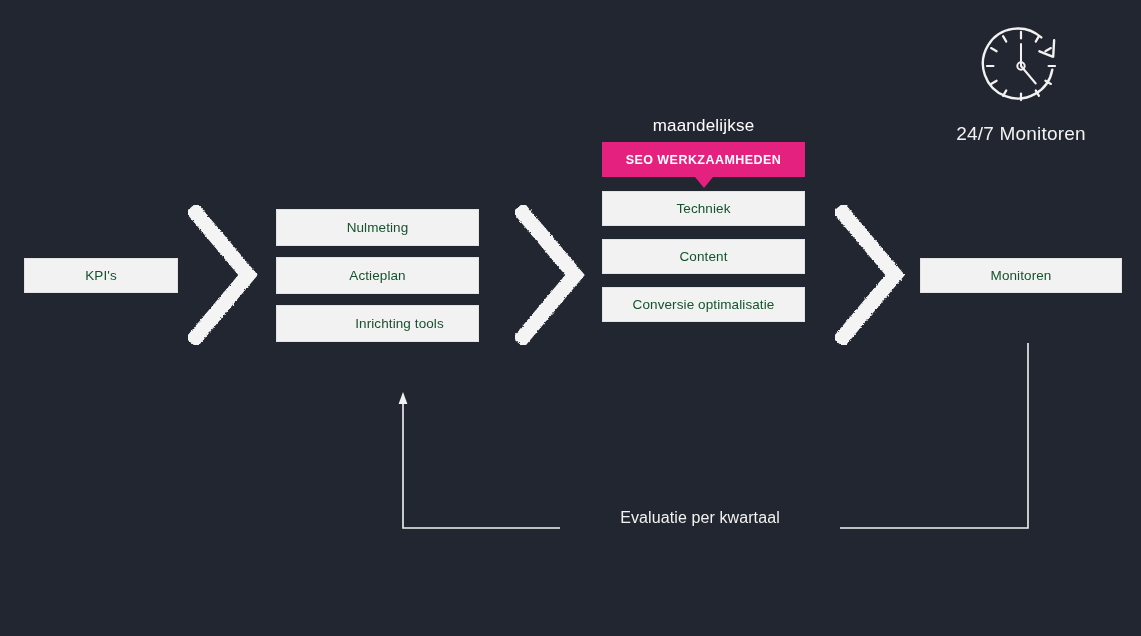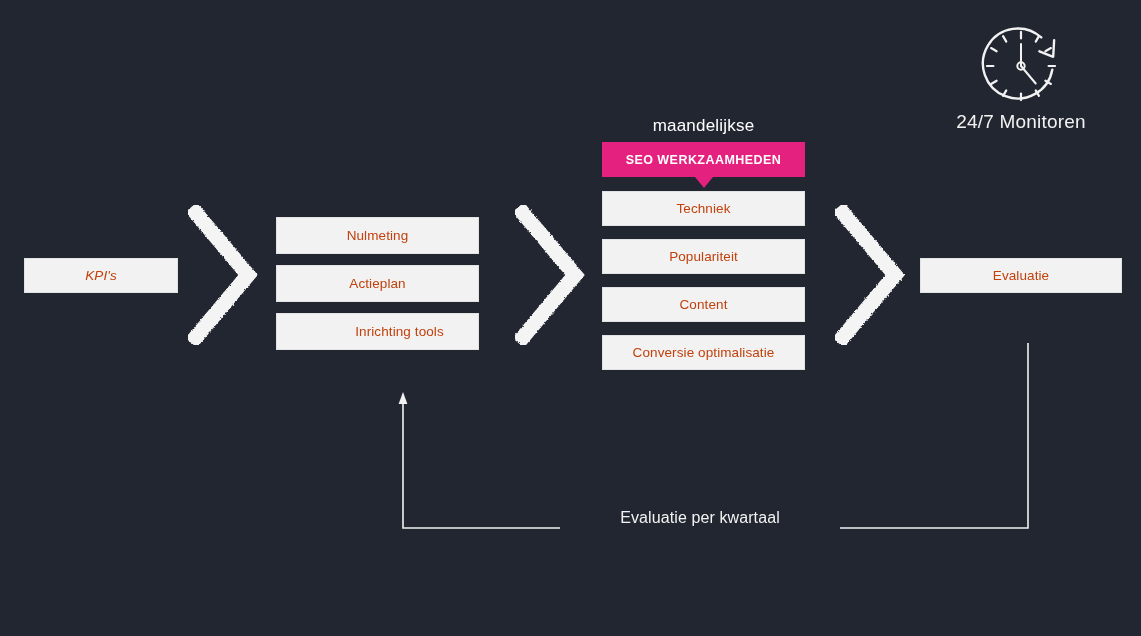--- a/index.html
+++ b/index.html
@@ -19,39 +19,39 @@
     position: absolute;
     inset: 0;
     width: 1141px;
     height: 636px;
   }
 
   
   .box {
     position: absolute;
     background: #f2f2f2;
-    color: #c2410c;
+    color: #14532d;
     font-size: 13.5px;
     line-height: 1;
     display: flex;
     align-items: center;
     justify-content: center;
     text-align: center;
     box-sizing: border-box;
     letter-spacing: .1px;
     border: 1px solid #e3e3e3;
     box-shadow: 0 0 0 0 rgba(0,0,0,0);
   }
 
   
-  #kpi-box { left: 24px;  top: 258px; width: 154px; height: 35px; font-style: italic; }
+  #kpi-box { left: 24px;  top: 258px; width: 154px; height: 35px; }
 
   
   #col2 { position: absolute; left: 276px; top: 209px; width: 203px; }
-  #col2 .box { position: relative; left: 0; top: 8px; width: 203px; height: 37px; margin-bottom: 11px; }
+  #col2 .box { position: relative; left: 0; top: 0; width: 203px; height: 37px; margin-bottom: 11px; }
   #col2 .box:last-child { margin-bottom: 8px; padding-left: 44px; }
 
   
   #col3 { position: absolute; left: 602px; top: 117px; width: 203px; }
   #col3-label {
     color: #ffffff;
     font-size: 17px;
     text-align: center;
     line-height: 1;
     margin-bottom: 8px;
@@ -109,21 +109,21 @@
     left: 938px;
     top: 20px;
     width: 166px;
     text-align: center;
   }
   #monitor-icon { width: 92px; height: 92px; margin: 0 auto; display: block; }
   #monitor-label {
     color: #f2f2f2;
     font-size: 19px;
     line-height: 1;
-    margin-top: 0;
+    margin-top: 12px;
     letter-spacing: .2px;
     white-space: nowrap;
   }
 
   
   #feedback-loop {
     position: absolute;
     left: 395px;
     top: 335px;
     width: 645px;
@@ -180,39 +180,38 @@
       </defs>
       <path d="M8 8 L60 70 L8 132" fill="none" stroke="#f4f4f4" stroke-width="15" stroke-linecap="square" stroke-linejoin="miter" filter="url(#rough2)"></path>
     </svg>
   </div>
 
   <div id="col3">
     <div id="col3-label">maandelijkse</div>
     <div id="seo-header">SEO WERKZAAMHEDEN</div>
     <div class="sub-list">
       <div class="box">Techniek</div>
-      <div class="box">Populariteit</div>
       <div class="box">Content</div>
       <div class="box">Conversie optimalisatie</div>
     </div>
   </div>
 
   <div class="chevron" id="chev-3">
     <svg viewBox="0 0 70 140" xmlns="http://www.w3.org/2000/svg" aria-hidden="true">
       <defs>
         <filter id="rough3" x="-20%" y="-20%" width="140%" height="140%">
           <feTurbulence type="fractalNoise" baseFrequency="0.62" numOctaves="3" seed="43" result="n"></feTurbulence>
           <feDisplacementMap in="SourceGraphic" in2="n" scale="3" xChannelSelector="R" yChannelSelector="G"></feDisplacementMap>
         </filter>
       </defs>
       <path d="M8 8 L60 70 L8 132" fill="none" stroke="#f4f4f4" stroke-width="15" stroke-linecap="square" stroke-linejoin="miter" filter="url(#rough3)"></path>
     </svg>
   </div>
 
-  <div class="box" id="report-box">Evaluatie</div>
+  <div class="box" id="report-box">Monitoren</div>
 
   <div id="monitor-block">
     <svg id="monitor-icon" viewBox="0 0 100 100" xmlns="http://www.w3.org/2000/svg">
 
       <path d="M72 19 A38 38 0 1 0 84 54" fill="none" stroke="#f2f2f2" stroke-width="2.6" stroke-linecap="round"></path>
 
       <path d="M86 22 L85 40 L70 34" fill="none" stroke="#f2f2f2" stroke-width="2.6" stroke-linecap="round" stroke-linejoin="round"></path>
 
       <g stroke="#f2f2f2" stroke-width="2.4" stroke-linecap="round">
         <line x1="50" y1="13" x2="50" y2="20"></line>

